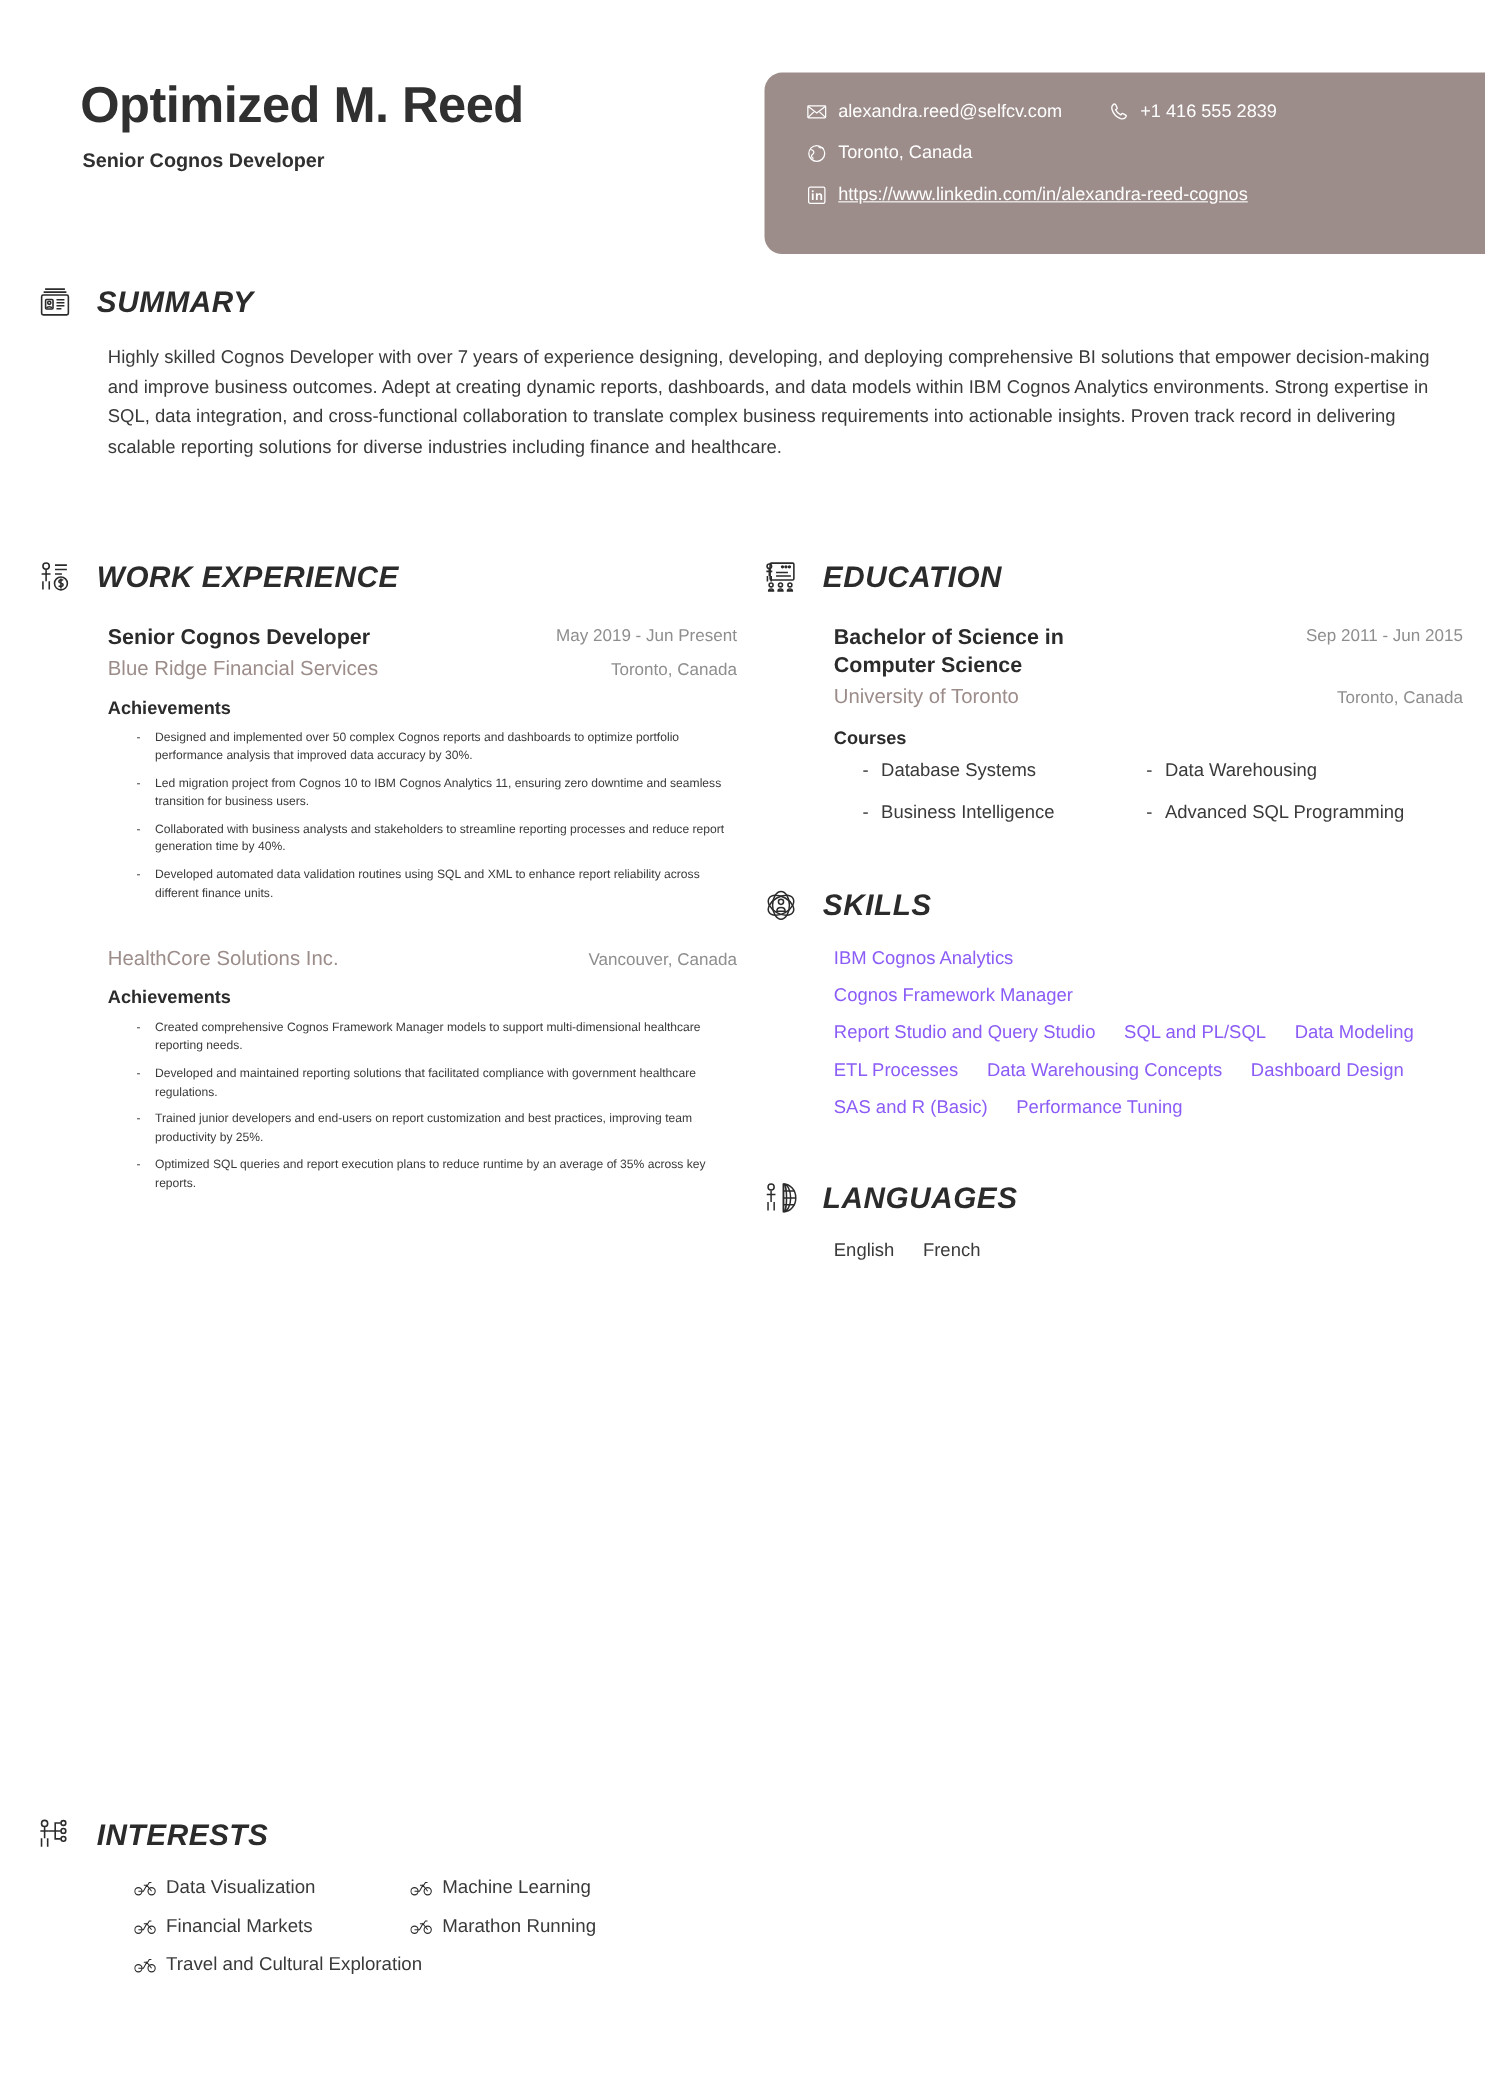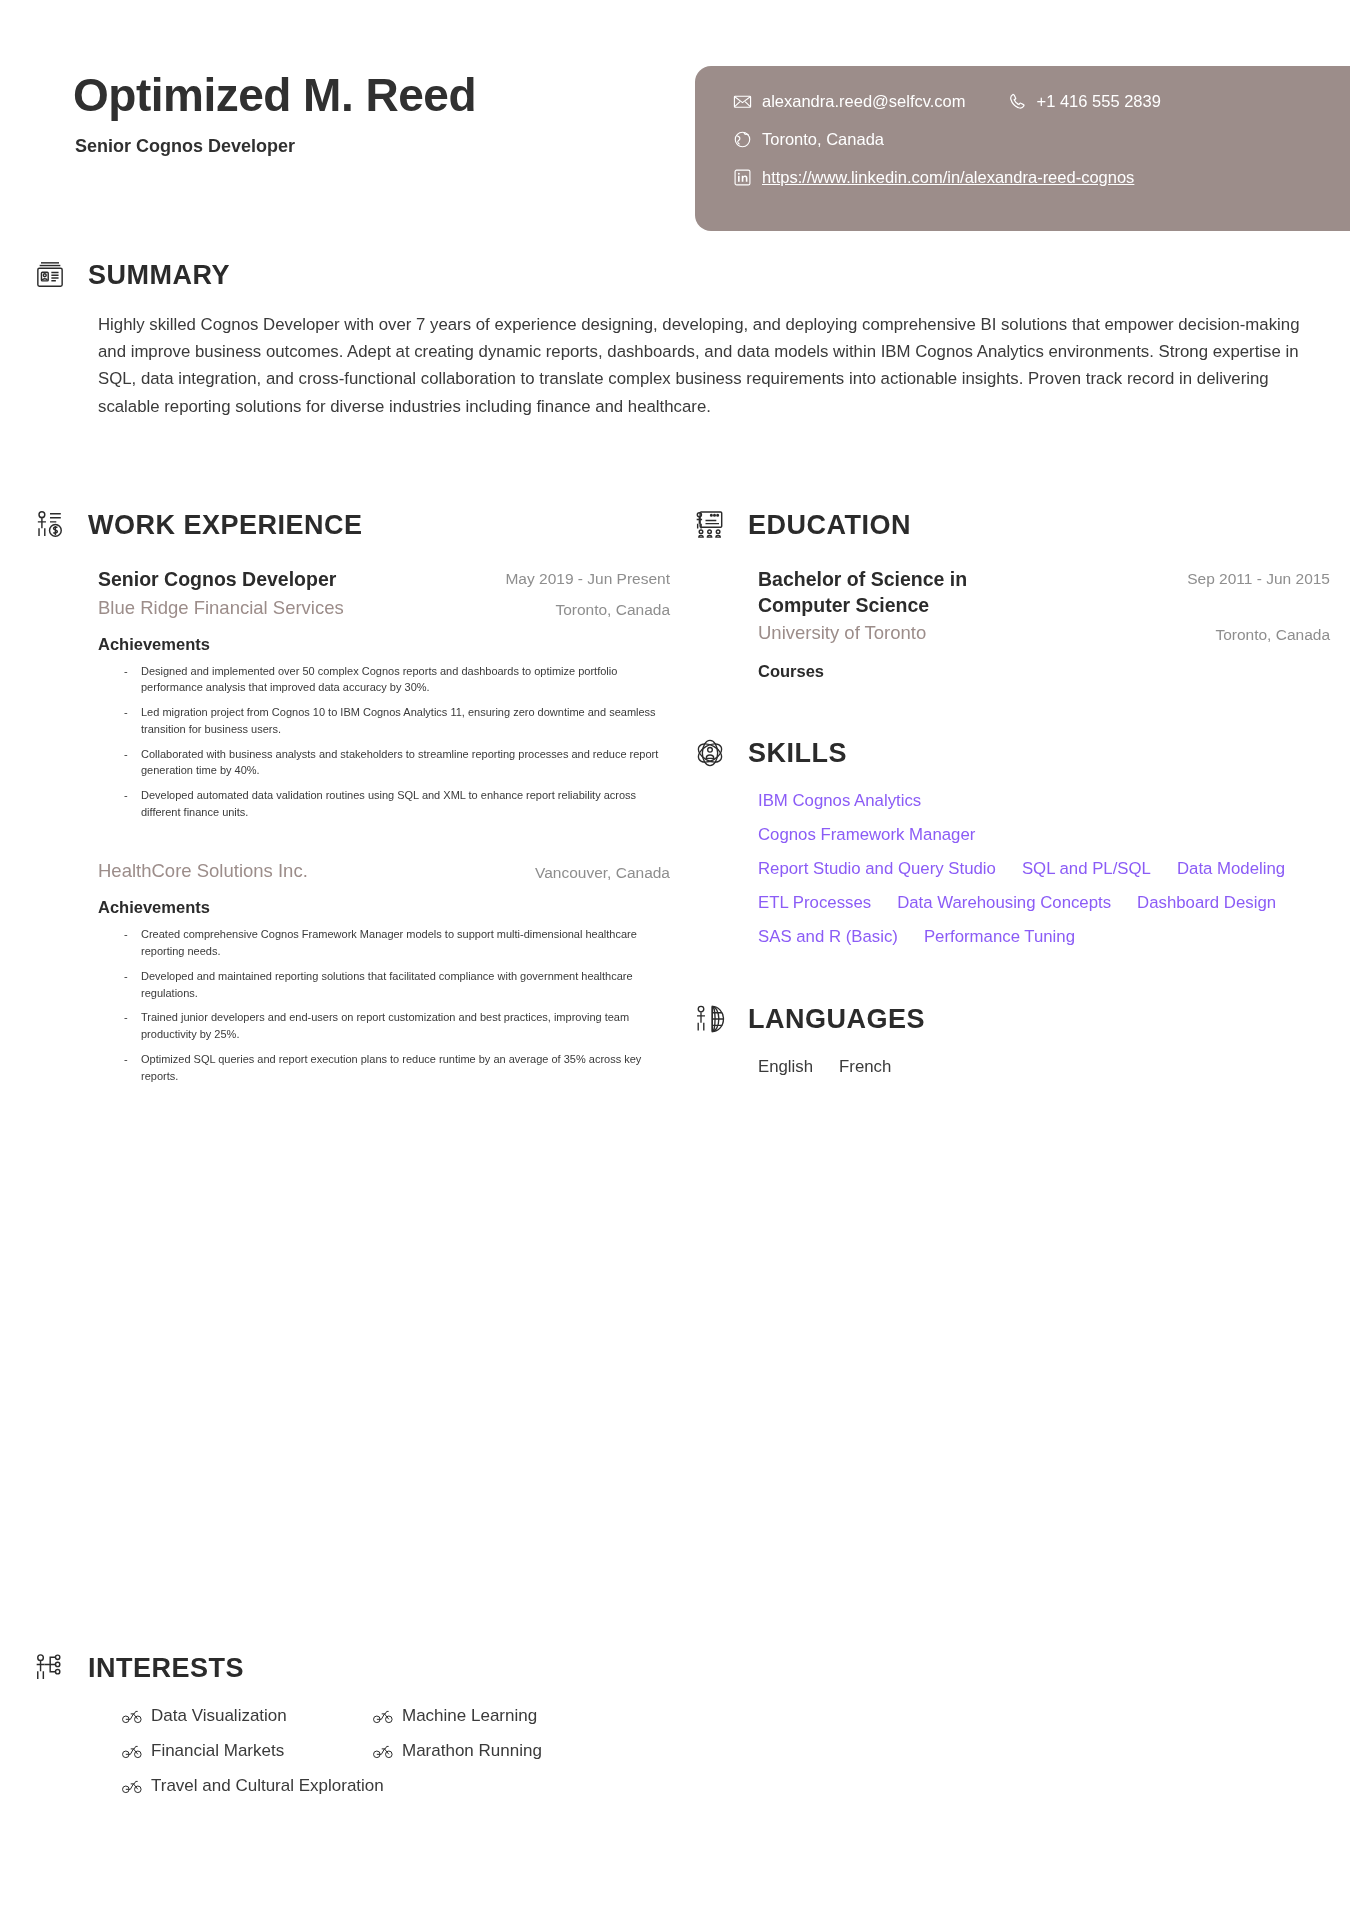--- a/index.html
+++ b/index.html
@@ -38,21 +38,21 @@
   .contact-item .ci-icon {
     width:19px; height:19px; margin-right:10px;
     display:inline-flex; align-items:center; justify-content:center;
     flex:0 0 auto;
   }
   .contact-item .ci-icon svg { display:block; }
   .contact-item.phone { margin-left:42px; }
   .link-text { text-decoration:underline; }
 
   
-  .section-head { display:flex; align-items:center; gap:18px; }
+  .section-head { display:flex; align-items:center; gap:18px;font-style:italic; }
   .section-ico { width:40px; height:40px; flex:0 0 auto; display:flex; align-items:center; justify-content:center; }
   .section-ico svg { display:block; }
   .section-title {
     font-size:27px; font-weight:bold; letter-spacing:0.5px; color:#2b2b2b;
   }
 
   
   .summary-wrap { position:absolute; left:30px; top:255px; width:1290px; }
   .summary-text {
     margin-left:68px; margin-top:16px; width:1205px;
@@ -265,20 +265,26 @@
     <div class="entry">
       <div class="entry-top">
         <div class="entry-role" style="max-width:290px;">Bachelor of Science in Computer Science</div>
         <div class="entry-dates">Sep 2011 - Jun 2015</div>
       </div>
       <div class="entry-sub">
         <div class="entry-org">University of Toronto</div>
         <div class="entry-loc">Toronto, Canada</div>
       </div>
       <div class="courses-label">Courses</div>
+      <div class="courses-grid">
+        <div class="course-item">Database Systems</div>
+        <div class="course-item">Data Warehousing</div>
+        <div class="course-item">Business Intelligence</div>
+        <div class="course-item">Advanced SQL Programming</div>
+      </div>
     </div>
   </div>
 
   <div style="margin-top:52px;">
     <div class="section-head">
       <span class="section-ico">
         <svg width="36" height="36" viewBox="0 0 40 40" fill="none" stroke="#2b2b2b" stroke-width="1.5">
           <ellipse cx="20" cy="20" rx="14" ry="8.5" transform="rotate(30 20 20)"></ellipse>
           <ellipse cx="20" cy="20" rx="14" ry="8.5" transform="rotate(-30 20 20)"></ellipse>
           <ellipse cx="20" cy="20" rx="14" ry="8.5" transform="rotate(90 20 20)"></ellipse>

